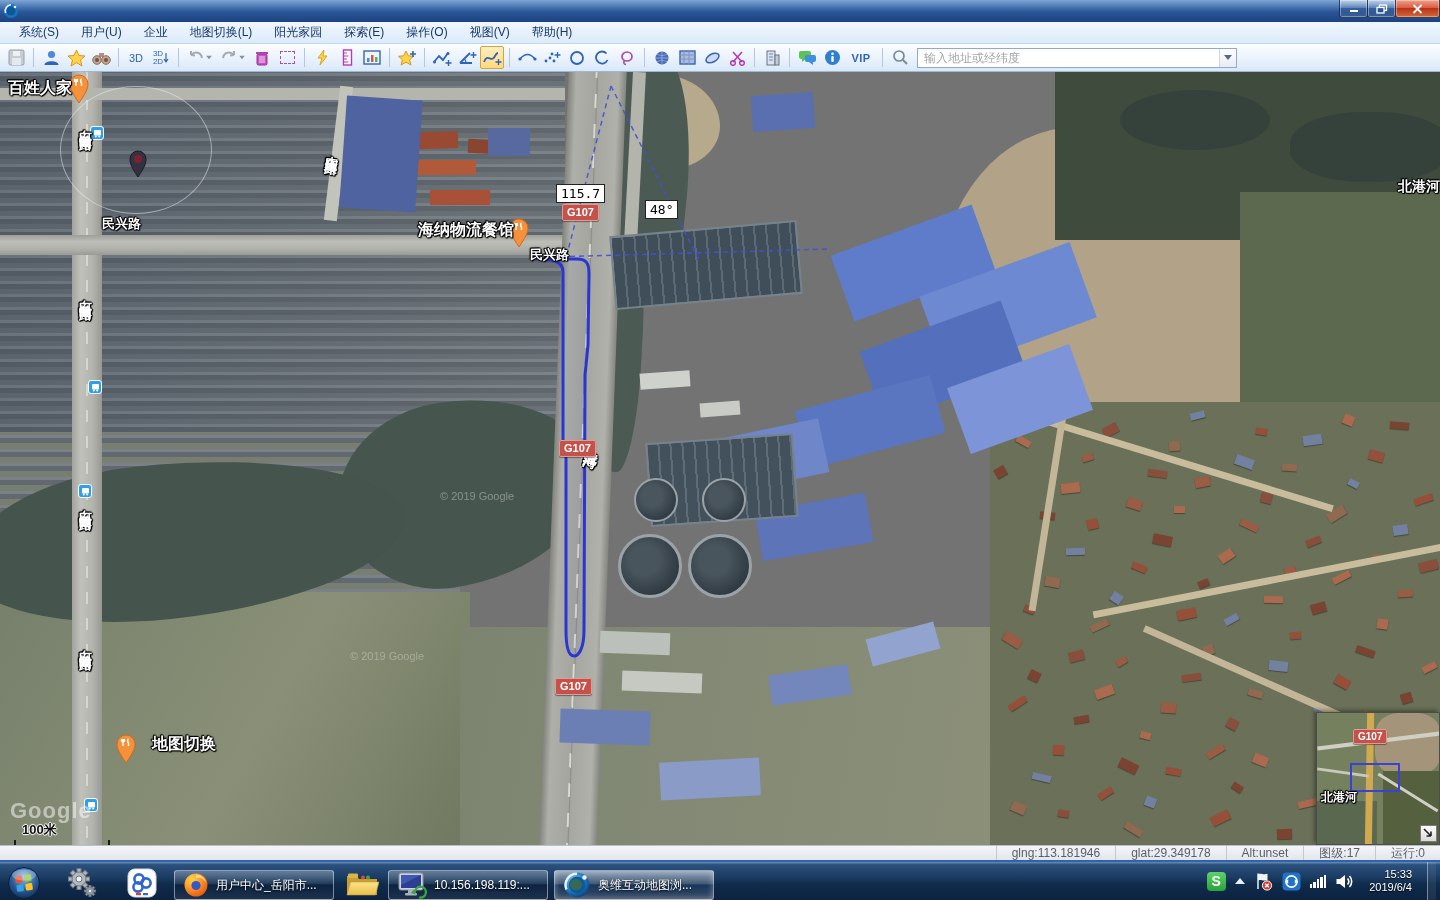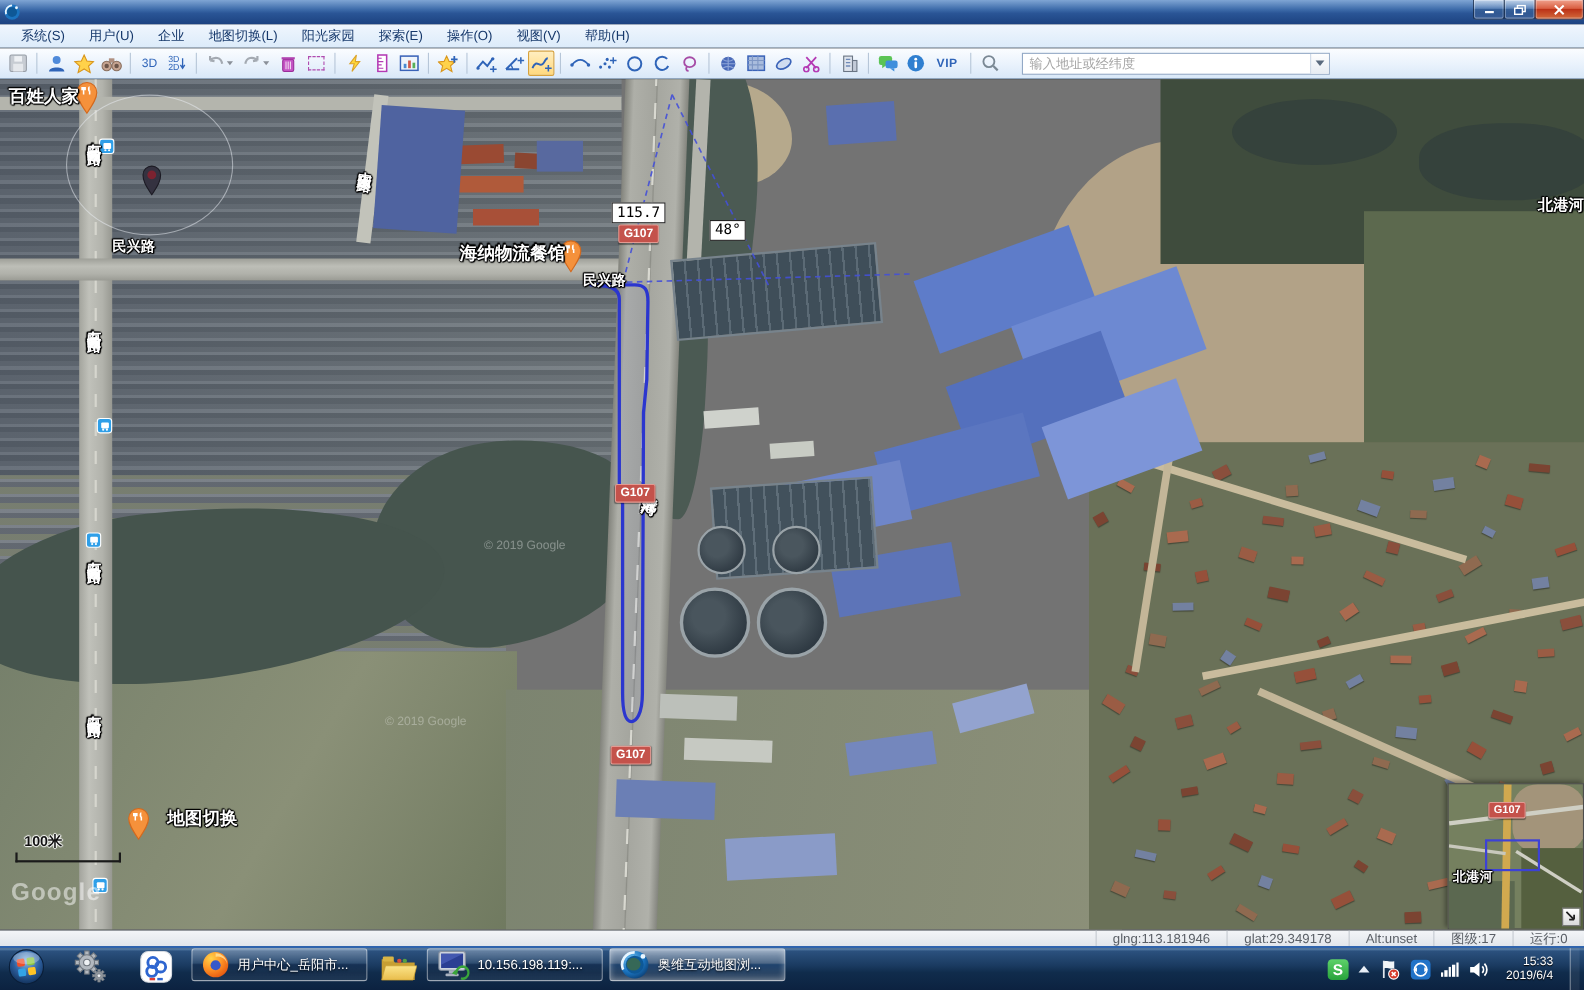--- a/index.html
+++ b/index.html
@@ -20,21 +20,21 @@
   .menu-item{font-size:12px;color:#16386b;padding:2px 11px;white-space:nowrap;cursor:default}
 
   
   .toolbar{height:28px;flex:0 0 28px;background:linear-gradient(180deg,#fbfdff,#e9f2fc 55%,#d9e8f8);border-bottom:1px solid #9fb7d2;display:flex;align-items:center;padding:0 4px;gap:1px}
   .ti{width:24px;height:23px;display:flex;align-items:center;justify-content:center;border-radius:2px;flex:0 0 auto}
   .ti.wide{width:32px}
   .ti.selected{background:linear-gradient(180deg,#ffeec0,#ffd97e);border:1px solid #d8a23c}
   .tsep{width:1px;height:19px;background:#b6c6d8;margin:0 4px;flex:0 0 auto}
   .tool-text{font-size:11px;font-weight:normal;color:#2f64b8}
   .vip-text{font-size:11px;font-weight:bold;color:#2f64b8;letter-spacing:.5px}
-  .combo{display:flex;align-items:center;width:280px;height:20px;background:#fff;border:1px solid #93a9c6;margin-left:16px}
+  .combo{display:flex;align-items:center;width:320px;height:20px;background:#fff;border:1px solid #93a9c6;margin-left:4px}
   .combo input{flex:1;height:16px;border:none;outline:none;font-size:12px;padding:0 6px;color:#444;font-family:inherit}
   .combo input::placeholder{color:#a6a6a6}
   .combo .dd{width:17px;height:18px;border-left:1px solid #cdd8e6;background:linear-gradient(#fefefe,#e7ecf3);display:flex;align-items:center;justify-content:center}
   .tri-down{width:0;height:0;border-left:4px solid transparent;border-right:4px solid transparent;border-top:5px solid #5a6a7e}
 
   
   .map{position:relative;flex:0 0 773px;height:773px;background:#737373;overflow:hidden;cursor:default}
   .dec{position:absolute}
   .roof{position:absolute;box-shadow:0 1px 1px rgba(0,0,0,.35)}
   .olabel{position:absolute;color:#fff;font-weight:bold;text-shadow:-1px 0 1px #000,1px 0 1px #000,0 -1px 1px #000,0 1px 1px #000,-1px -1px 1px #000,1px 1px 1px #000;white-space:nowrap;z-index:7}
@@ -48,21 +48,21 @@
 
   
   .minimap{position:absolute;left:1316px;top:640px;width:124px;height:133px;background:#75805f;border:1px solid #4d4d4d;box-shadow:-2px -2px 4px rgba(0,0,0,.35);overflow:hidden;z-index:9}
   .mm-btn{position:absolute;right:2px;bottom:2px;width:17px;height:17px;background:linear-gradient(#ffffff,#d9d9d9);border:1px solid #7a7a7a;display:flex;align-items:center;justify-content:center;z-index:4}
 
   
   .statusbar{height:17px;flex:0 0 17px;background:linear-gradient(#f3f5f8,#e2e6eb);border-top:1px solid #b9bfc7;border-bottom:2px solid #2f64ad;display:flex;justify-content:flex-end;align-items:center}
   .sfield{font-size:12px;color:#5a5f66;padding:0 15px;border-left:1px solid #c3c9d0;line-height:14px;white-space:nowrap}
 
   
-  .taskbar{height:38px;flex:0 0 38px;background:linear-gradient(180deg,#6b91b8 0%,#2b517e 7%,#1a3a60 42%,#102c4c 58%,#0c2240 100%);display:flex;align-items:flex-start;position:relative}
+  .taskbar{height:38px;flex:0 0 38px;background:linear-gradient(180deg,#6b91b8 0%,#2b517e 7%,#1a3a60 42%,#102c4c 58%,#0c2240 100%);display:flex;align-items:flex-end;position:relative}
   .tb-pin{width:40px;height:34px;display:flex;align-items:center;justify-content:center;flex:0 0 auto}
   .tb-btn{height:30px;margin:0 2px;width:160px;display:flex;align-items:center;gap:7px;padding:0 8px;border:1px solid rgba(255,255,255,.45);border-radius:3px;background:linear-gradient(180deg,rgba(255,255,255,.30),rgba(255,255,255,.08) 45%,rgba(0,0,20,.18) 50%,rgba(255,255,255,.07));color:#fff;font-size:12px;text-shadow:0 1px 2px #000;flex:0 0 auto;overflow:hidden;white-space:nowrap}
   .tb-btn.active{background:linear-gradient(180deg,rgba(255,255,255,.5),rgba(255,255,255,.22) 45%,rgba(40,80,130,.35) 50%,rgba(255,255,255,.18));box-shadow:inset 0 0 6px rgba(255,255,255,.4)}
   .tray{margin-left:auto;display:flex;align-items:center;gap:9px;padding-right:4px}
   .tray-clock{color:#fff;font-size:11px;text-align:right;line-height:13px;text-shadow:0 1px 1px #000;margin:0 6px}
   .show-desktop{width:9px;height:38px;border-left:1px solid rgba(255,255,255,.4);background:rgba(255,255,255,.07);flex:0 0 auto}
   .sogou{width:19px;height:19px;background:linear-gradient(#5ed26a,#27a23b);border-radius:4px;color:#fff;font-weight:bold;font-size:14px;display:flex;align-items:center;justify-content:center}
   .tri-up{width:0;height:0;border-left:5px solid transparent;border-right:5px solid transparent;border-bottom:6px solid #e8eef5}
 </style>
 </head>
@@ -549,21 +549,21 @@
     <span class="olabel vtext" style="left:586px;top:368px;font-size:14px;transform:rotate(14deg)">北港河</span>
     <span class="olabel" style="left:1398px;top:106px;font-size:14px">北港河</span>
     <span class="measure" style="left:556px;top:112px">115.7</span>
     <span class="measure" style="left:645px;top:128px">48°</span>
     <span class="shield" style="left:562px;top:132px">G107</span>
     <span class="shield" style="left:559px;top:368px">G107</span>
     <span class="shield" style="left:555px;top:606px">G107</span>
     <span class="dec" style="left:440px;top:418px;font-size:11px;color:rgba(255,255,255,.35);z-index:6">© 2019 Google</span>
     <span class="dec" style="left:350px;top:578px;font-size:11px;color:rgba(255,255,255,.3);z-index:6">© 2019 Google</span>
 
-    <div class="dec" style="left:14px;top:684px;z-index:7">
+    <div class="dec" style="left:14px;top:748px;z-index:7">
       <span class="olabel-b" style="position:static;font-size:13px;margin-left:8px">100米</span>
       <div style="width:96px;height:9px;border-left:2px solid #1a1a1a;border-right:2px solid #1a1a1a;border-bottom:2px solid #1a1a1a;margin-top:1px"></div>
     </div>
     <span class="dec" style="left:10px;top:726px;font-size:22px;font-weight:bold;color:rgba(255,255,255,.5);letter-spacing:1px;z-index:7">Google</span>
 
     <div class="minimap">
       <div class="dec" style="left:58px;top:0;width:66px;height:62px;background:#a3947a;border-radius:35%"></div>
       <div class="dec" style="left:66px;top:58px;width:58px;height:75px;background:#55603f"></div>
       <div class="dec" style="left:0;top:88px;width:60px;height:45px;background:#5b6850"></div>
       <div class="dec" style="left:49px;top:0;width:7px;height:133px;background:#d1a94f;transform:rotate(1deg)"></div>

